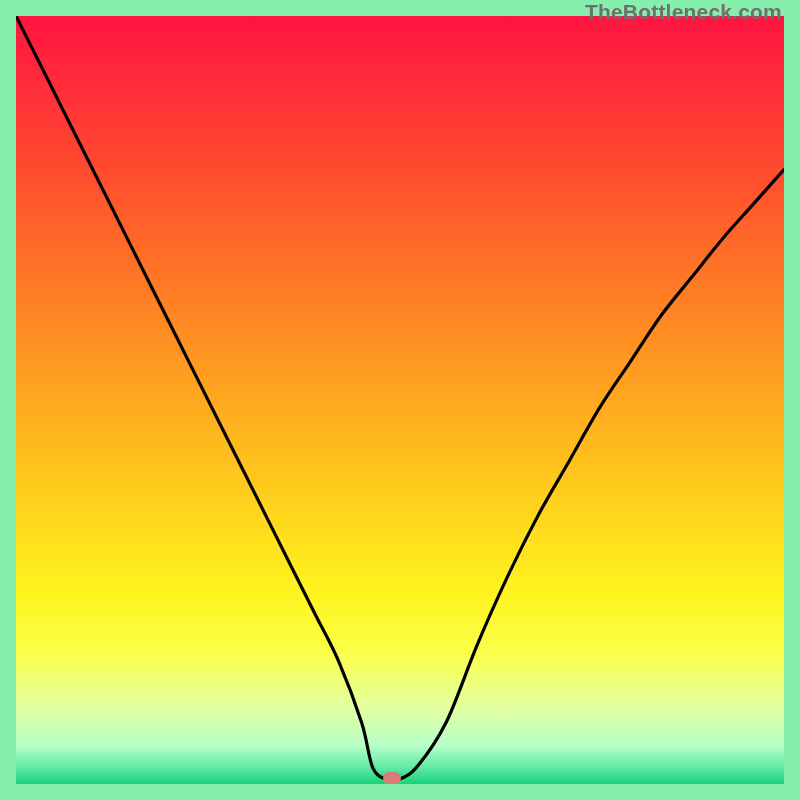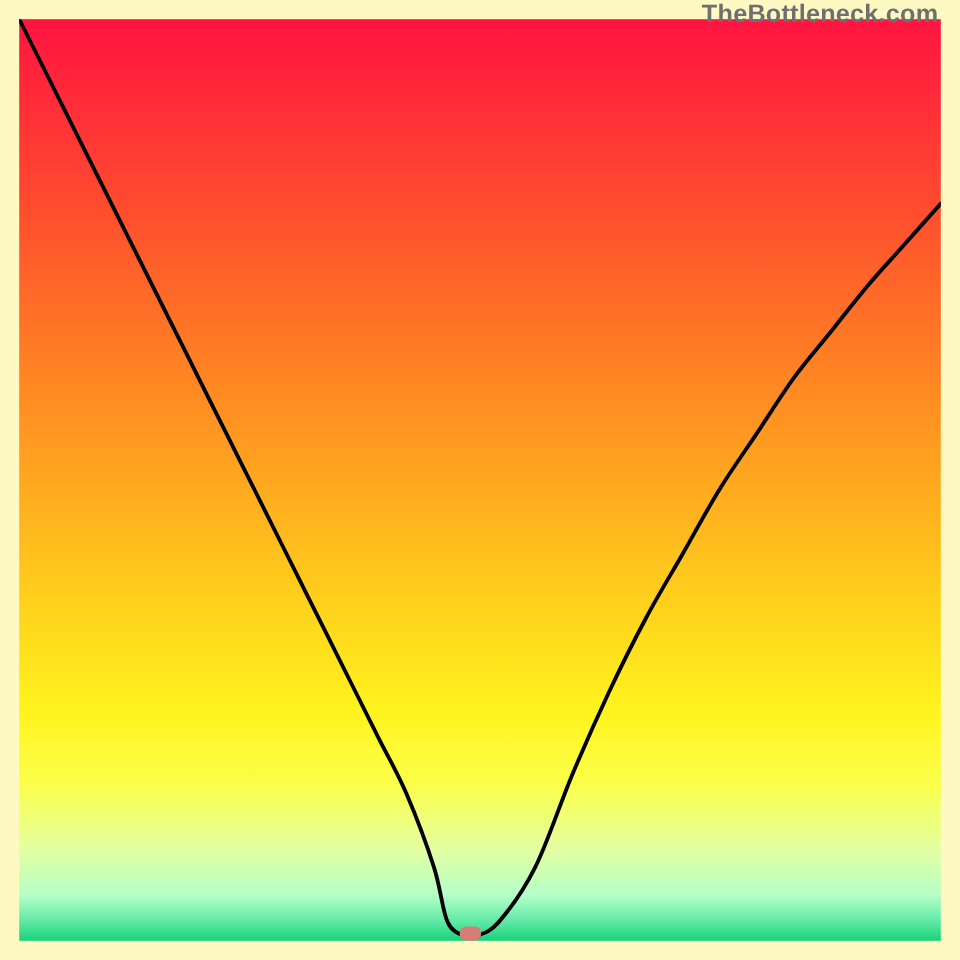--- a/index.html
+++ b/index.html
@@ -8,21 +8,21 @@
     width: 800px;
     height: 800px;
     background: #000;
     overflow: hidden;
     font-family: Arial, Helvetica, sans-serif;
   }
   .frame {
     position: relative;
     width: 800px;
     height: 800px;
-    background: #fef9c3;
+    background: #86efac;
   }
   .plot {
     position: absolute;
     left: 16px;
     top: 16px;
     width: 768px;
     height: 768px;
     background: linear-gradient(to bottom,
       #ff1440 0%,
       #ff2a3a 8%,

